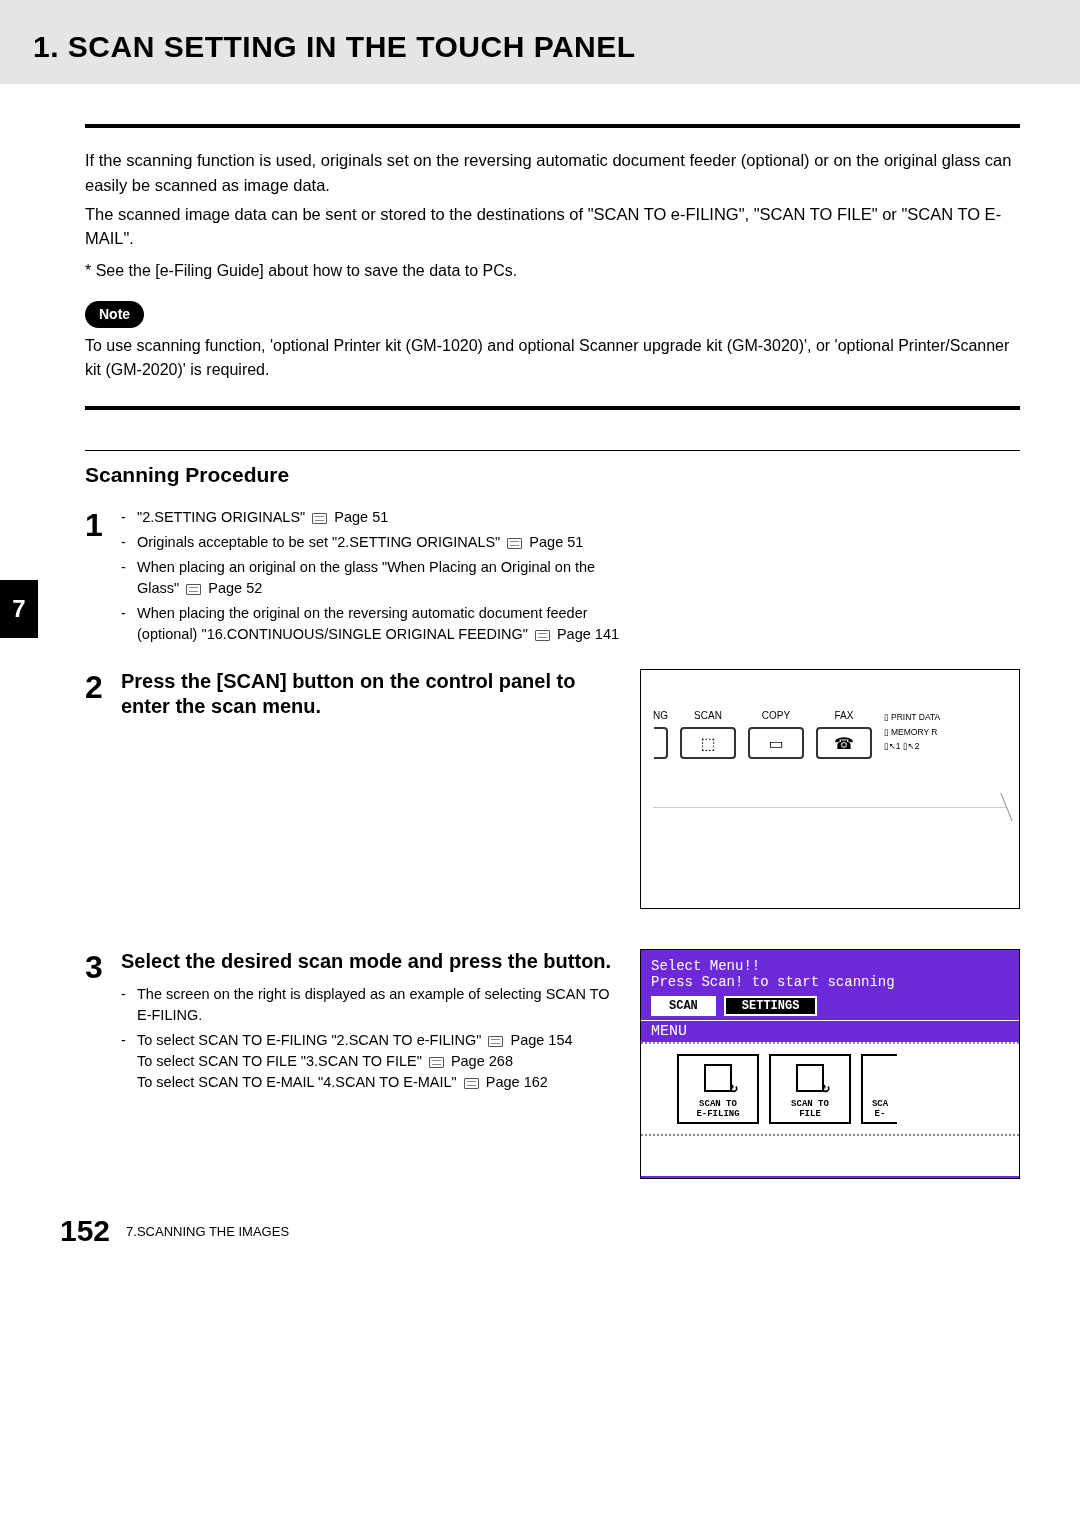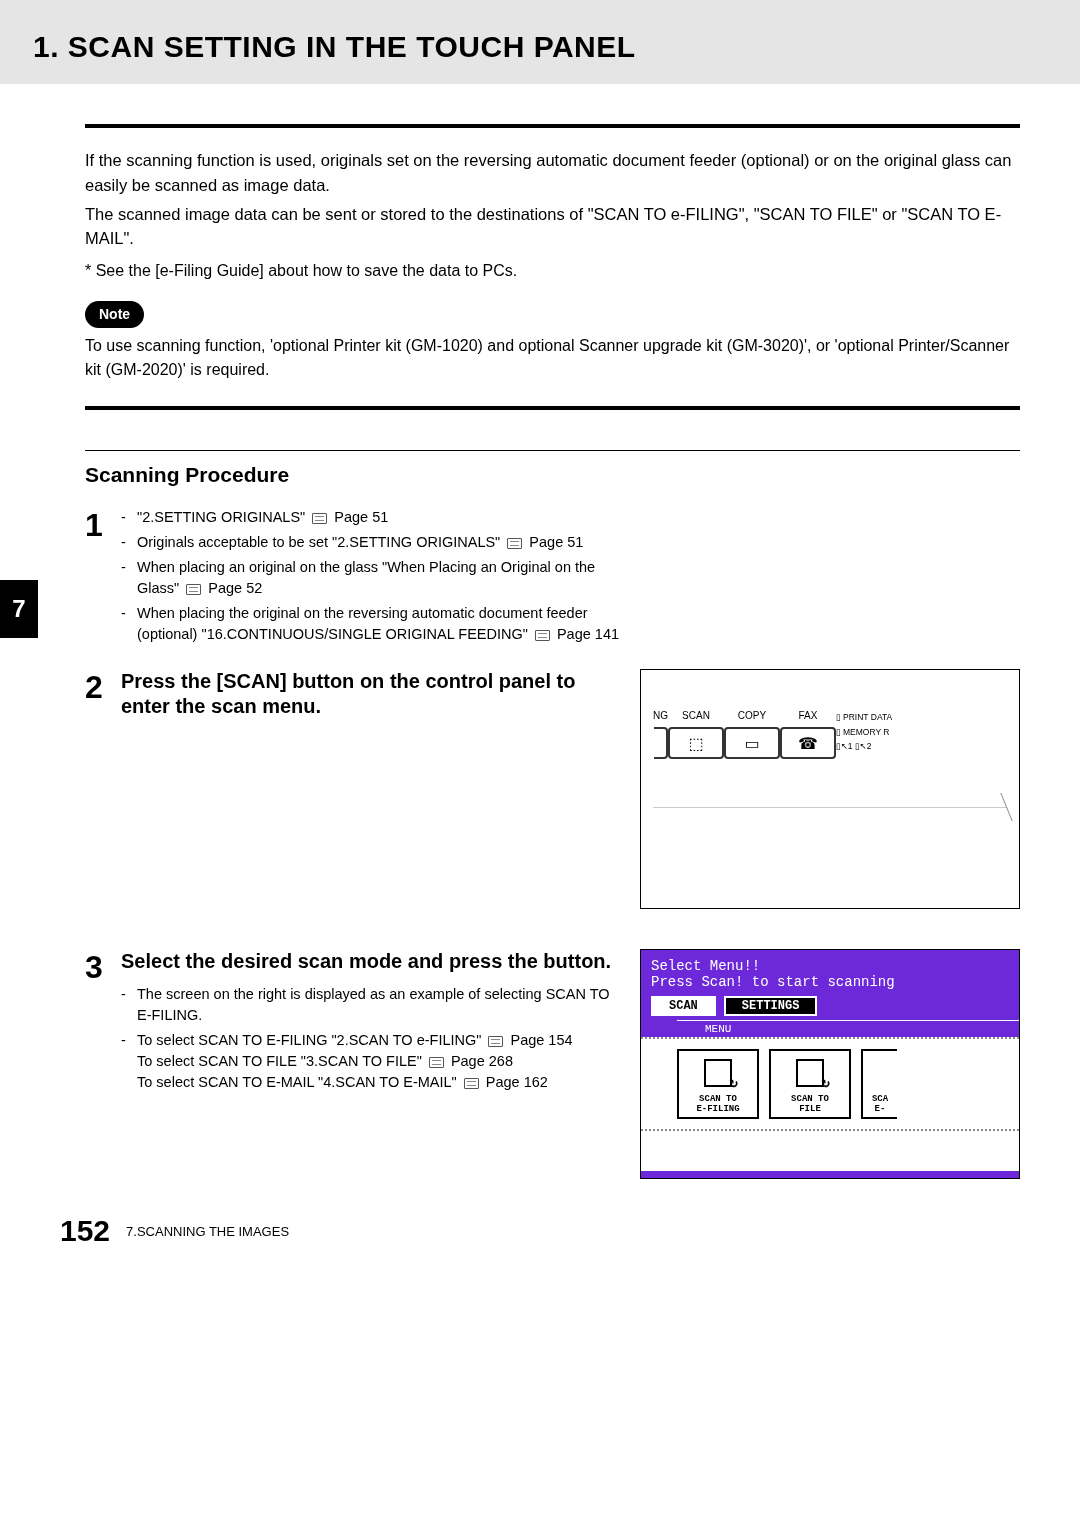--- a/index.html
+++ b/index.html
@@ -143,20 +143,21 @@
       height: 240px;
       padding: 12px;
       position: relative;
     }
     .buttons-row {
       position: absolute;
       top: 40px;
       left: 12px;
       right: 12px;
       display: flex;
+      gap: 12px;
       align-items: flex-start;
     }
     .mode-slot {
       display: flex;
       flex-direction: column;
       align-items: center;
       gap: 6px;
     }
     .mode-label-sm { font-size: 10px; }
     .mode-btn {
@@ -214,24 +215,23 @@
     .scr-tab {
       background: #fff;
       color: #000;
       border: 2px solid #fff;
       padding: 1px 16px;
       font-size: 12px;
       font-weight: bold;
     }
     .scr-tab.inactive { background: #000; color: #fff; }
     .scr-menu-label {
-      font-size: 11px;
-      padding: 2px 28px;
+      font-size: 15px;
+      padding: 2px 10px;
       border-top: 1px solid #fff;
-      margin-left: 36px;
     }
     .scan-btns-row {
       display: flex;
       gap: 10px;
       background: #fff;
       border-top: 2px dotted #888;
       border-bottom: 2px dotted #888;
       padding: 10px 0 10px 36px;
     }
     .scan-btn {

